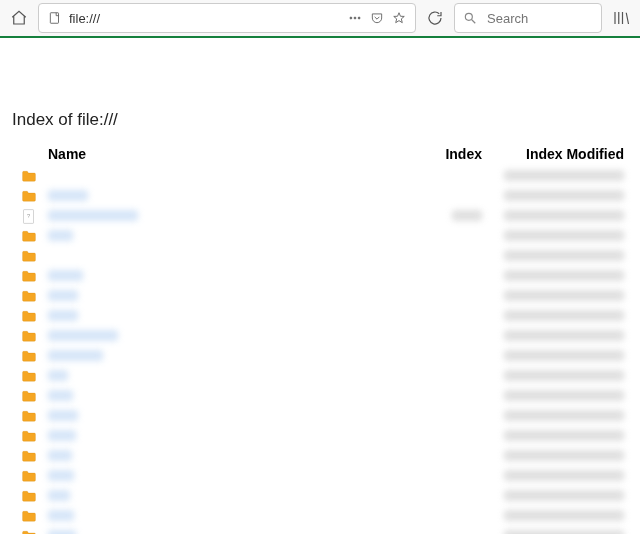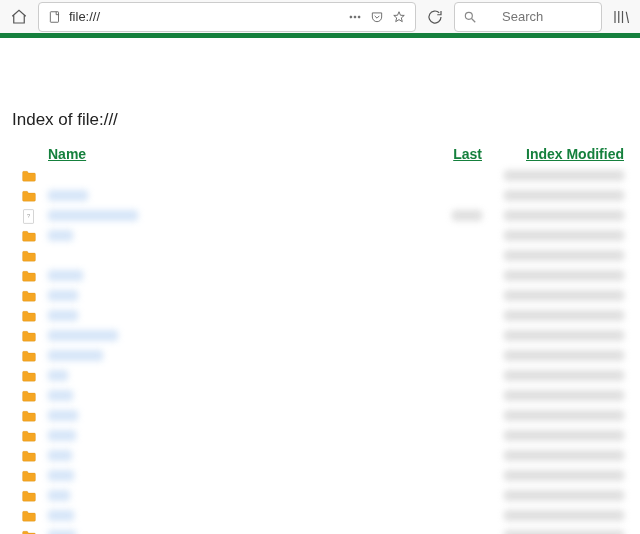--- a/index.html
+++ b/index.html
@@ -1,60 +1,60 @@
 <!DOCTYPE html>
 <html><head>
 <meta charset="utf-8">
 <style>
   html,body{margin:0;padding:0;font-family:sans-serif;background:#fff;color:#222;}
   body{width:640px;height:534px;overflow:hidden;}
   
   .toolbar{
     display:flex;align-items:center;gap:6px;
     height:38px;padding:0 6px;
-    background:#f8f8f8;border-bottom:5px solid #15803d;
+    background:#f8f8f8;border-bottom:2px solid #15803d;
     box-sizing:border-box;
   }
   .tb-btn{
     width:26px;height:26px;display:flex;align-items:center;justify-content:center;
     border-radius:4px;color:#555;flex:0 0 auto;
   }
   .tb-btn svg{width:18px;height:18px;stroke:#555;fill:none;stroke-width:1.6;}
   .urlbar{
     flex:1;height:28px;display:flex;align-items:center;gap:6px;
     border:1px solid #ccc;border-radius:4px;padding:0 8px;background:#fff;
     min-width:0;
   }
   .urlbar span.addr{
     flex:1;font-size:13px;color:#333;white-space:nowrap;overflow:hidden;text-overflow:ellipsis;
   }
   .urlbar .icon-slot{width:16px;height:16px;display:flex;align-items:center;justify-content:center;flex:0 0 auto;}
   .urlbar .icon-slot svg{width:14px;height:14px;stroke:#666;fill:none;stroke-width:1.6;}
   .searchbar{
-    width:130px;height:28px;display:flex;align-items:center;gap:23px;
+    width:130px;height:28px;display:flex;align-items:center;gap:8px;
     border:1px solid #ccc;border-radius:4px;padding:0 8px;background:#fff;flex:0 0 auto;
   }
   .searchbar input{
     border:none;outline:none;font-size:13px;color:#333;width:100%;background:transparent;
   }
   .searchbar svg{width:14px;height:14px;stroke:#888;fill:none;stroke-width:2;flex:0 0 auto;}
   .library-btn svg{stroke:#555;}
   
   .page{
     padding:12px 12px 0 12px;box-sizing:border-box;height:calc(534px - 38px);overflow:hidden;
     background:#fff;
   }
   .spacer-top{height:60px;}
   h1{
     font-size:17px;font-weight:400;margin:0 0 12px 0;color:#222;
   }
   table{width:100%;border-collapse:collapse;table-layout:fixed;}
   th{
     text-align:left;font-size:14px;font-weight:700;padding:4px 2px;
-    border-bottom:0;color:#15803d;text-decoration:underline;
+    border-bottom:0;color:#000000;
   }
   col.c-icon{width:34px;}
   col.c-name{width:auto;}
   col.c-size{width:70px;}
   col.c-date{width:140px;}
   th.size{text-align:right;padding-right:6px;}
   th.mod{text-align:right;padding-right:4px;}
   tbody td{padding:1px 2px;font-size:13px;vertical-align:middle;height:18px;}
   td.icon-cell{padding-left:10px;}
   td.icon-cell .folder-ic{width:14px;height:12px;display:block;}
@@ -140,21 +140,21 @@
     <colgroup>
       <col class="c-icon">
         <col class="c-name">
         <col class="c-size">
         <col class="c-date">
     </colgroup>
     <thead>
       <tr>
         <th></th>
         <th>Name</th>
-        <th class="size">Last</th>
+        <th class="size">Index</th>
         <th class="mod">Index Modified</th>
       </tr>
     </thead>
     <tbody id="listing-body">
         <tr>
           <td class="icon-cell">
             <svg class="folder-ic" viewBox="0 0 24 20">
               <path d="M1 4 Q1 2 3 2 H9 L11 5 H21 Q23 5 23 7 V17 Q23 19 21 19 H3 Q1 19 1 17 Z"></path>
             </svg>
           </td>

